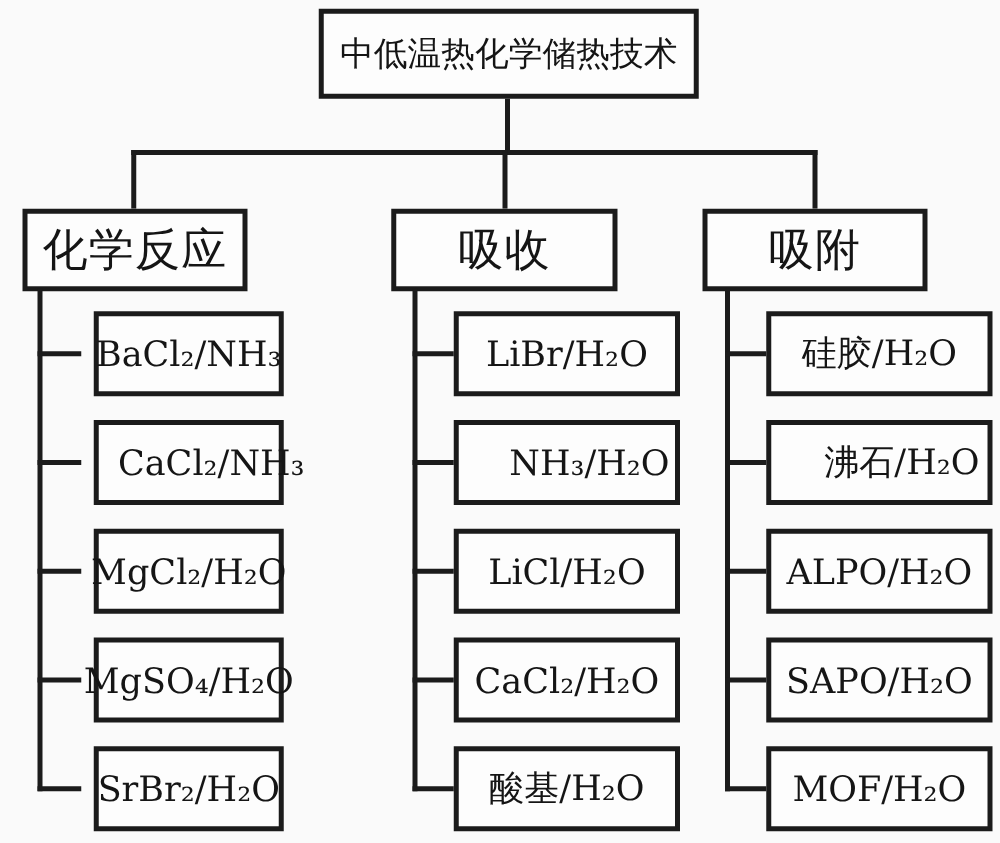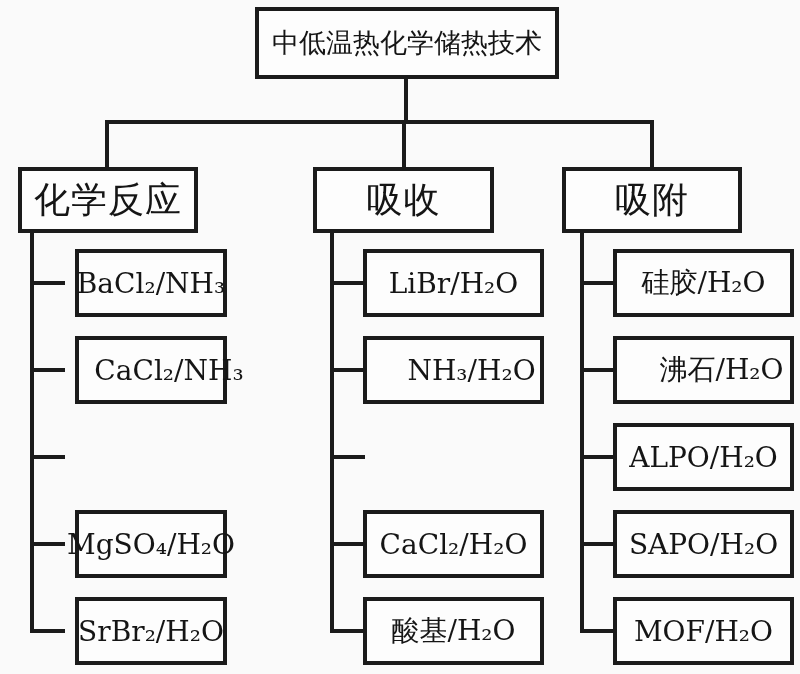--- a/index.html
+++ b/index.html
@@ -106,25 +106,27 @@
   <div class="line stub stub-c2 stub-r5"></div>
 
   <div class="line stub stub-c3 stub-r1"></div>
   <div class="line stub stub-c3 stub-r2"></div>
   <div class="line stub stub-c3 stub-r3"></div>
   <div class="line stub stub-c3 stub-r4"></div>
   <div class="line stub stub-c3 stub-r5"></div>
 
   <div class="box leaf-box leaf leaf-c1 leaf-r1">BaCl₂/NH₃</div>
   <div class="box leaf-box leaf leaf-c1 leaf-r2">CaCl₂/NH₃</div>
+  <div class="box leaf-box leaf leaf-c1 leaf-r3">MgCl₂/H₂O</div>
   <div class="box leaf-box leaf leaf-c1 leaf-r4">MgSO₄/H₂O</div>
   <div class="box leaf-box leaf leaf-c1 leaf-r5">SrBr₂/H₂O</div>
 
   <div class="box leaf-box leaf leaf-c2 leaf-r1">LiBr/H₂O</div>
   <div class="box leaf-box leaf leaf-c2 leaf-r2">NH₃/H₂O</div>
+  <div class="box leaf-box leaf leaf-c2 leaf-r3">LiCl/H₂O</div>
   <div class="box leaf-box leaf leaf-c2 leaf-r4">CaCl₂/H₂O</div>
   <div class="box leaf-box leaf leaf-c2 leaf-r5">酸基/H₂O</div>
 
   <div class="box leaf-box leaf leaf-c3 leaf-r1">硅胶/H₂O</div>
   <div class="box leaf-box leaf leaf-c3 leaf-r2">沸石/H₂O</div>
   <div class="box leaf-box leaf leaf-c3 leaf-r3">ALPO/H₂O</div>
   <div class="box leaf-box leaf leaf-c3 leaf-r4">SAPO/H₂O</div>
   <div class="box leaf-box leaf leaf-c3 leaf-r5">MOF/H₂O</div>
 
 </div>

